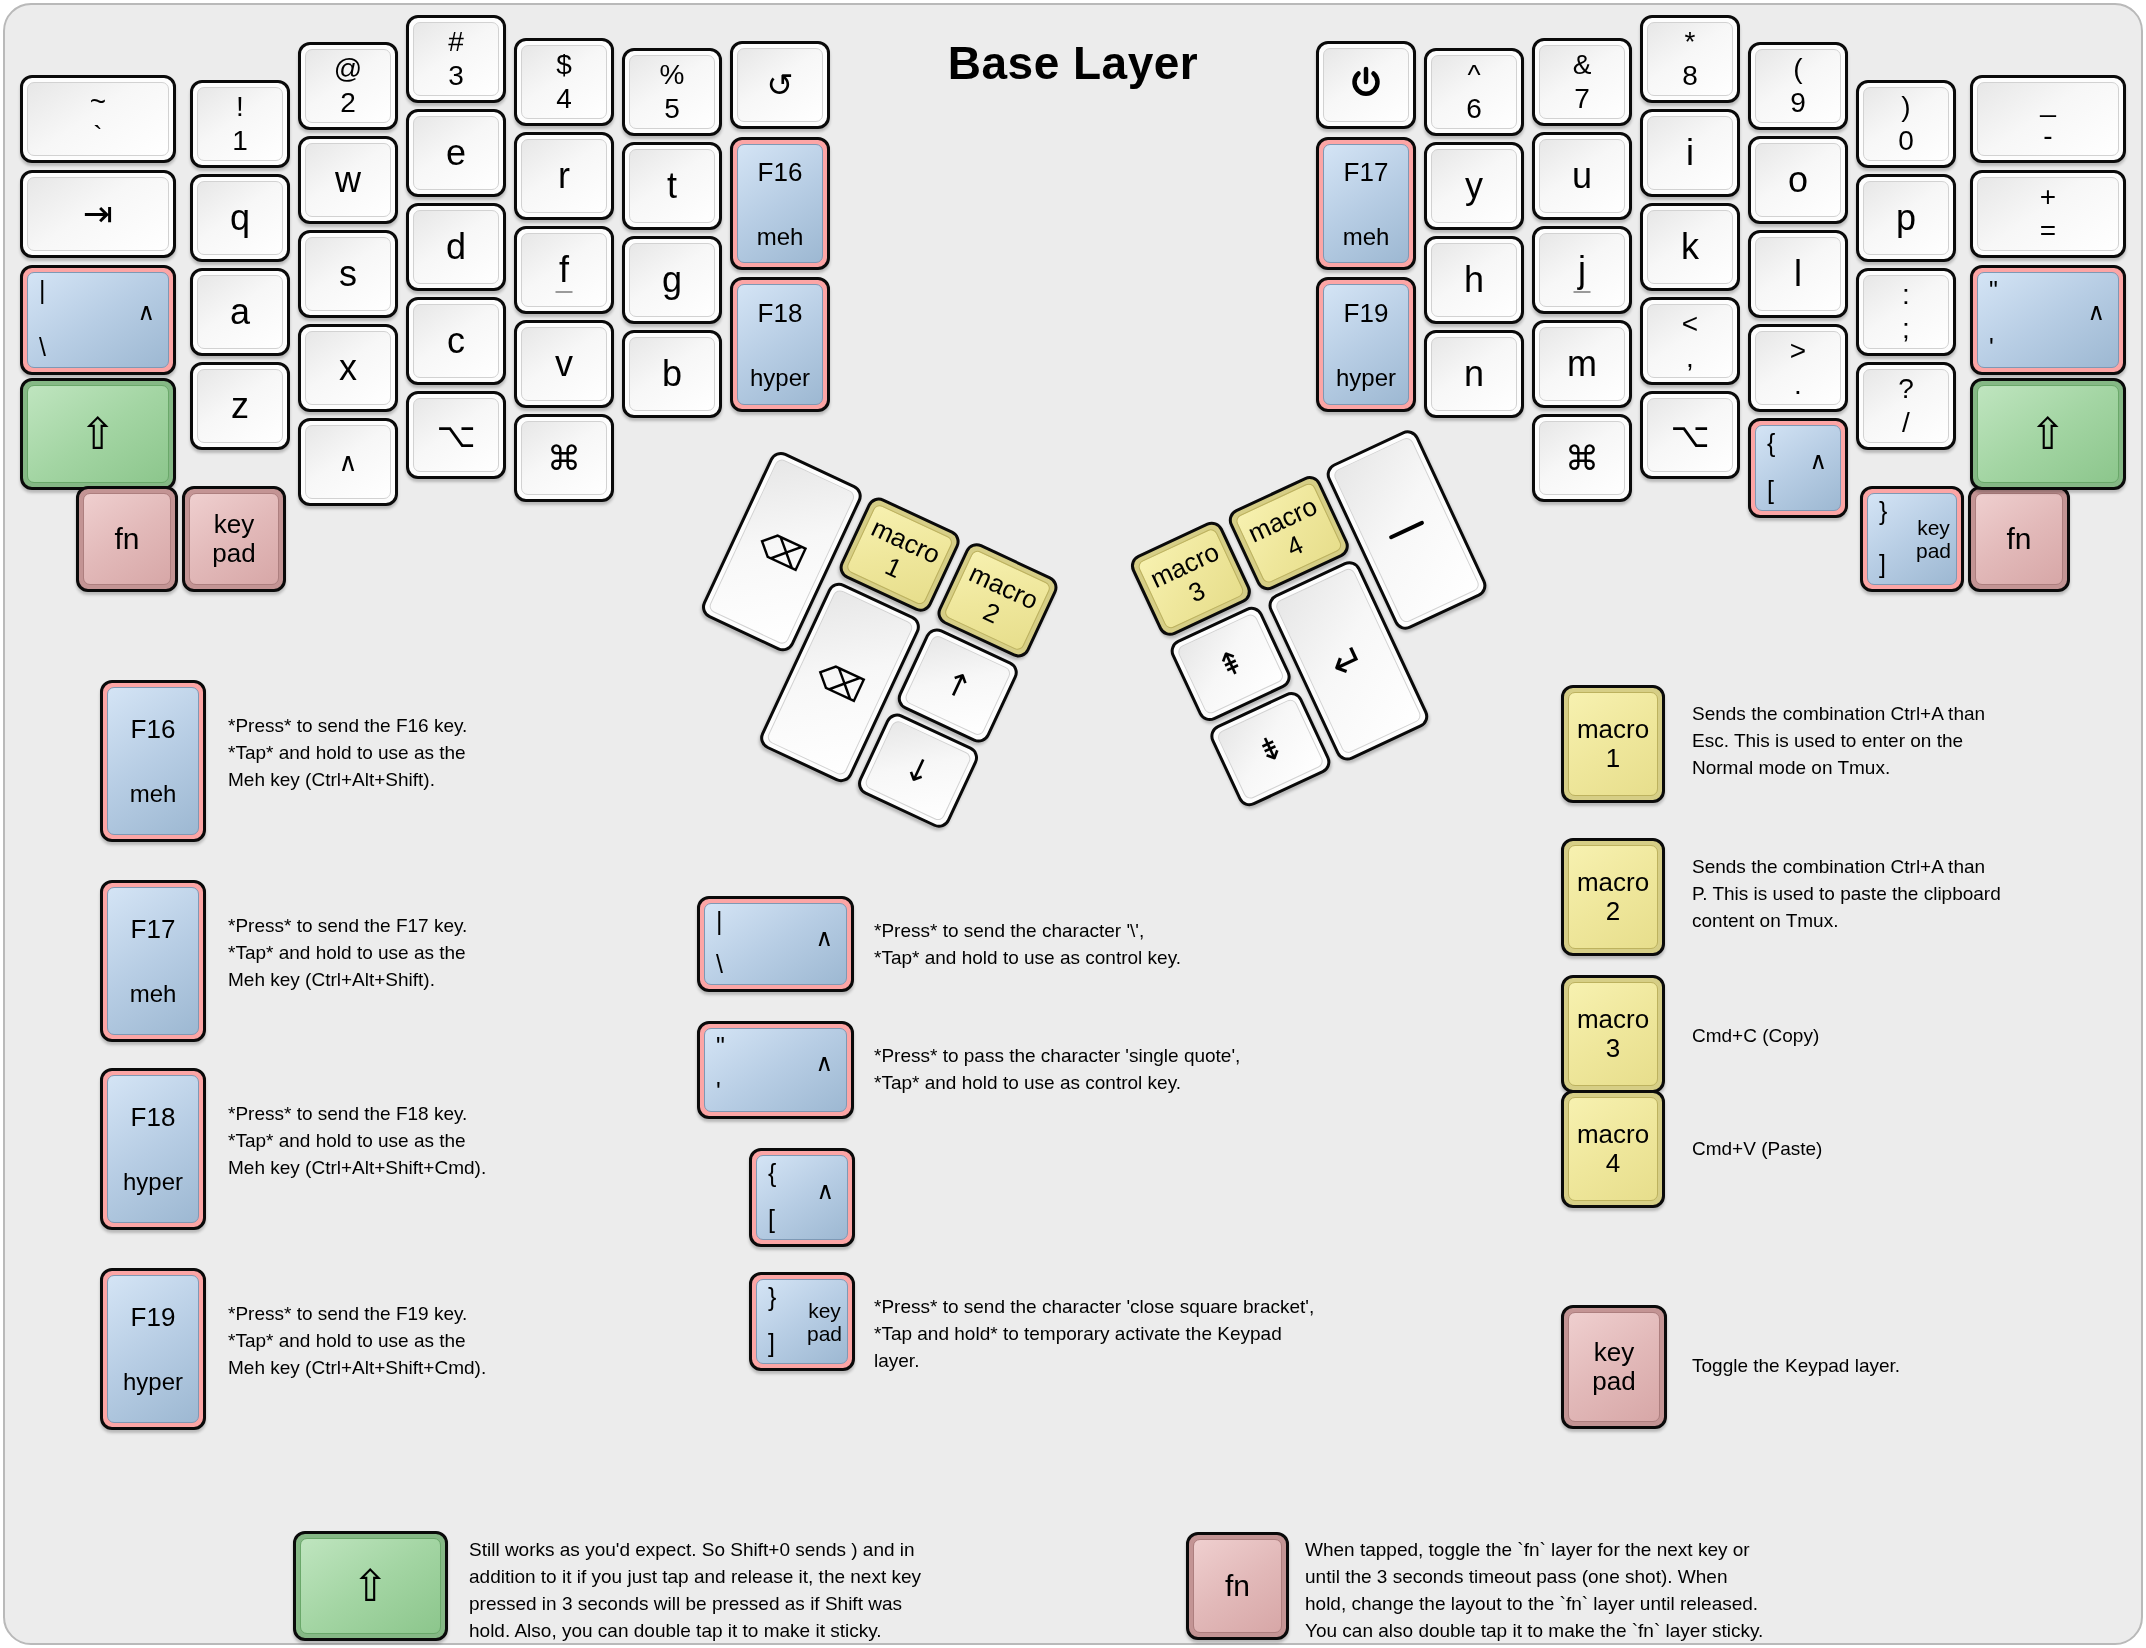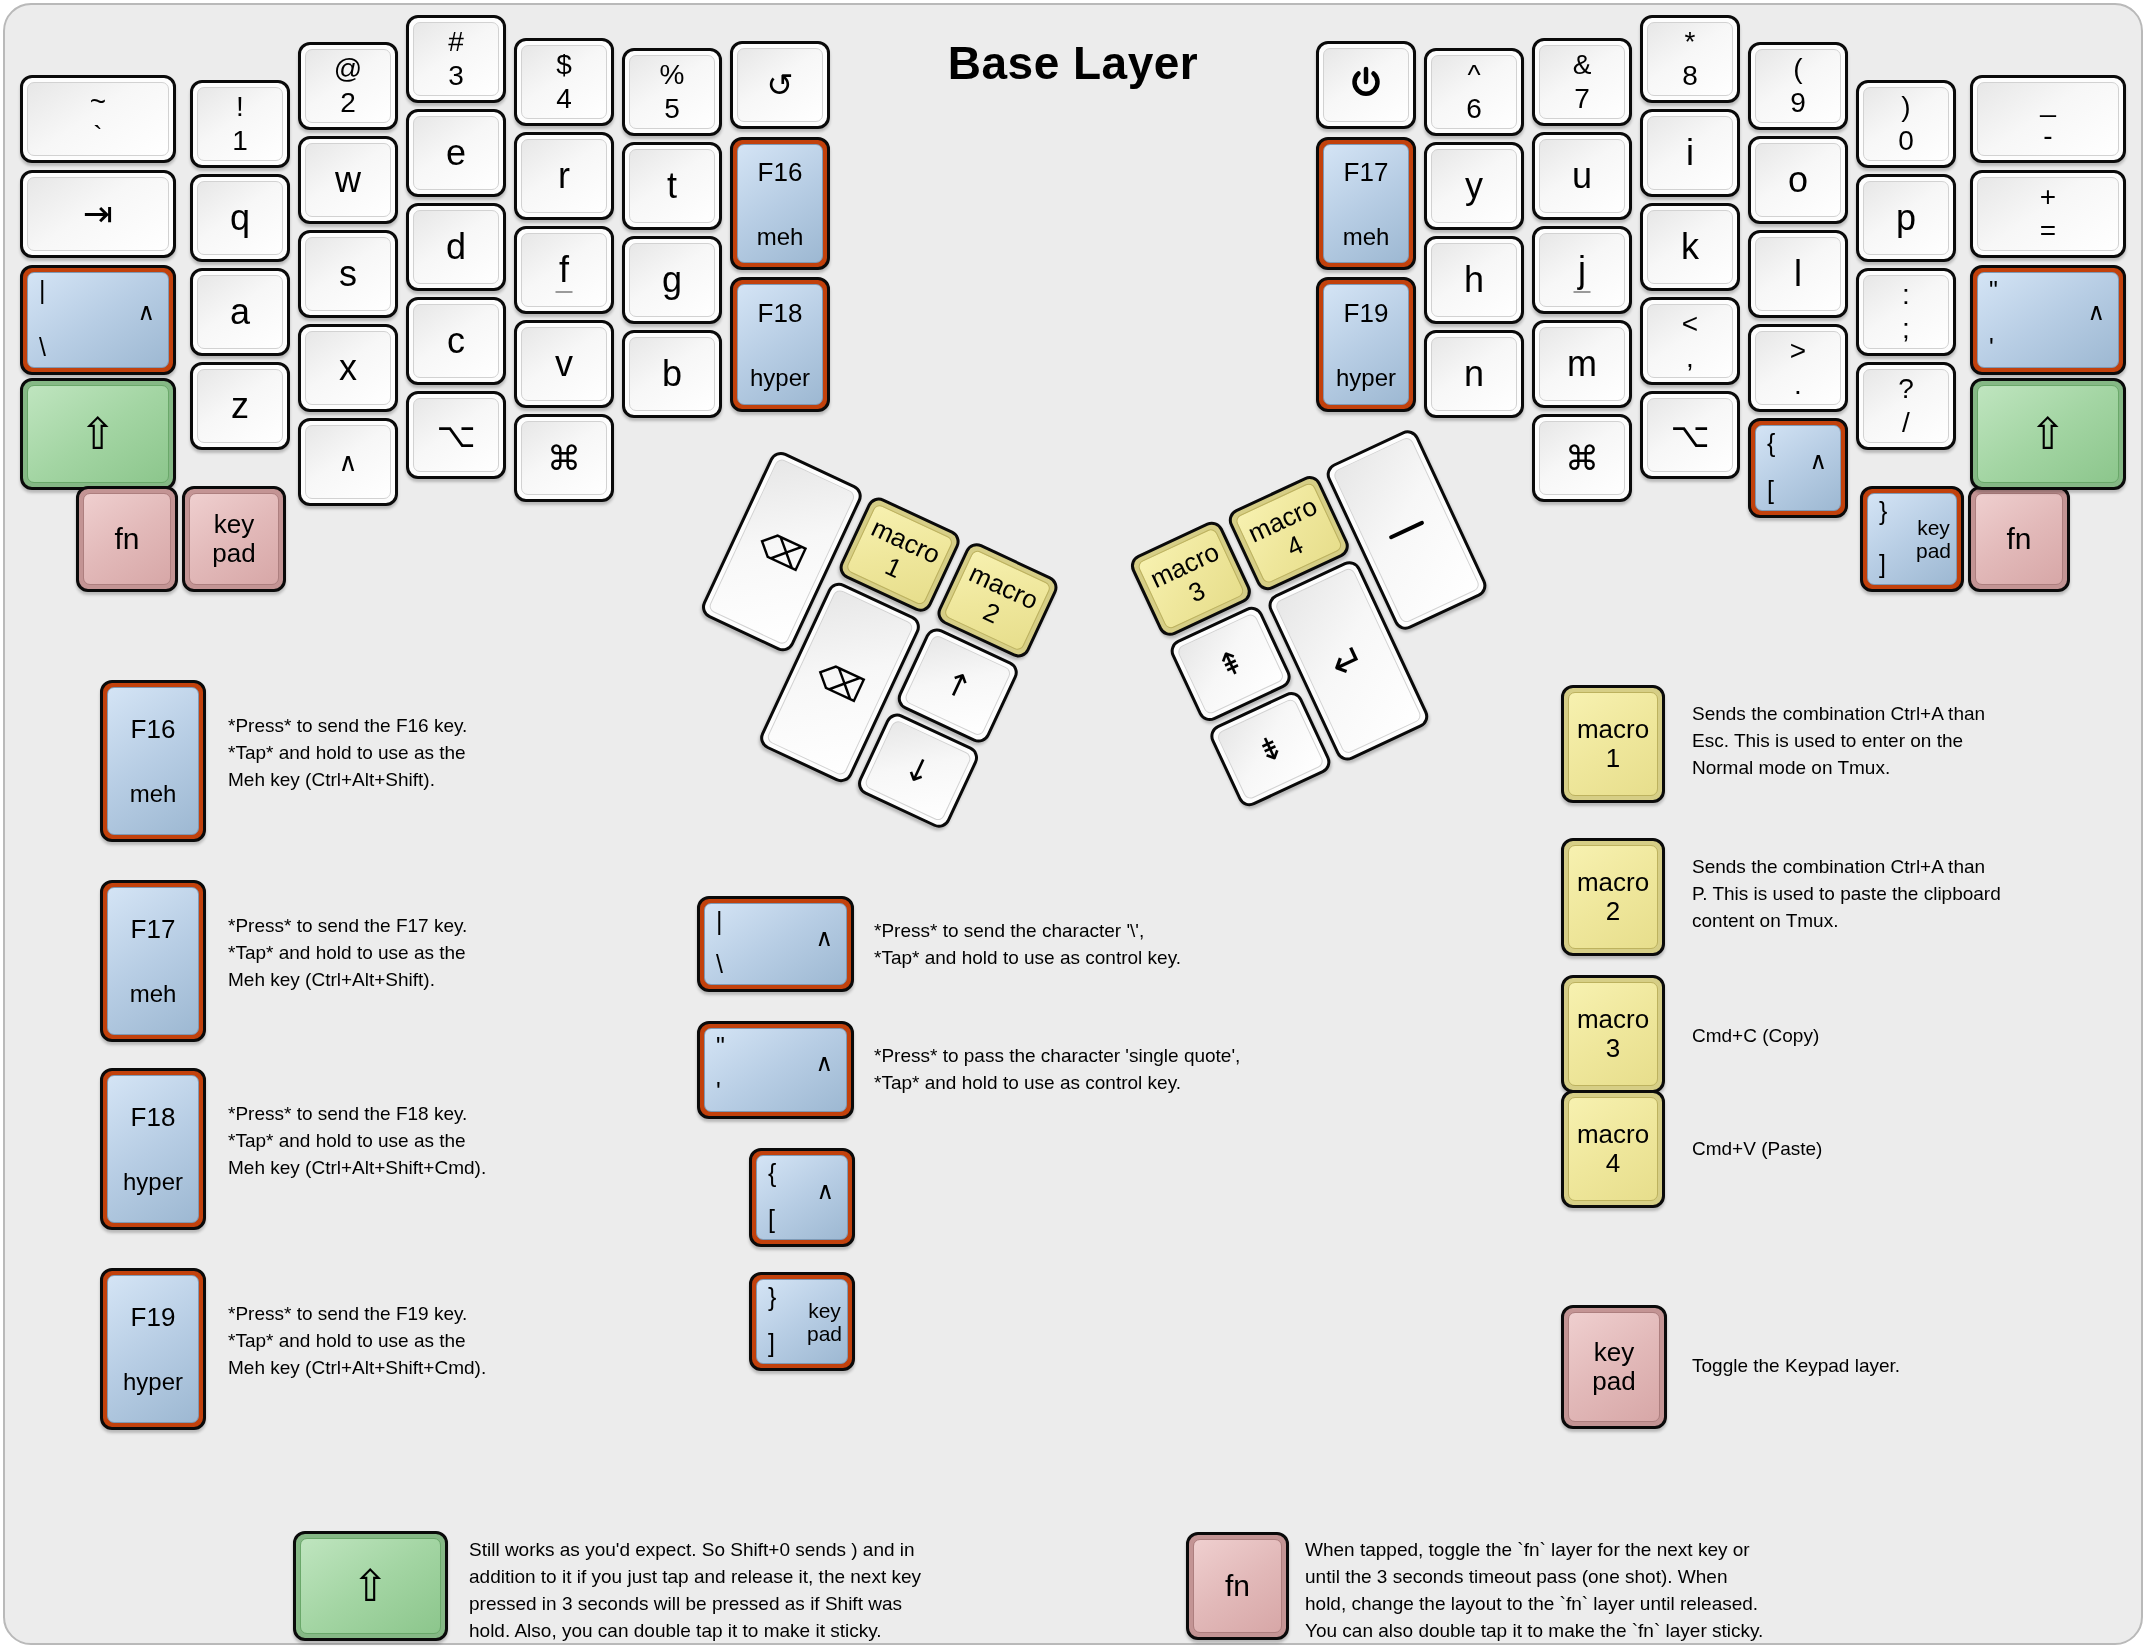--- a/index.html
+++ b/index.html
@@ -10,21 +10,21 @@
   .title{position:absolute;left:50%;top:36px;transform:translateX(-50%);
          font-size:46px;font-weight:700;letter-spacing:.5px;}
   .group{position:absolute;transform-origin:0 0;}
 
   .key{position:absolute;box-sizing:border-box;border:3px solid #0a0a0a;border-radius:12px;
        box-shadow:0 3px 3px rgba(0,0,0,.22);}
   .face{position:absolute;left:4px;top:4px;right:4px;bottom:4px;border-radius:7px;
         display:flex;align-items:center;justify-content:center;}
   .c-white{background:#fdfdfd;}
   .c-white .face{background:linear-gradient(145deg,#e7e7e7 0%,#f7f7f7 45%,#ffffff 100%);border:1px solid #d2d2d2;}
-  .c-blue{background:#c2410c;}
+  .c-blue{background:#fca5a5;}
   .c-blue .face{background:linear-gradient(145deg,#d4e4f5 0%,#b7cde4 50%,#9db8d2 100%);border:1px solid #7e99b5;}
   .c-green{background:#85b885;}
   .c-green .face{background:linear-gradient(145deg,#bfe5bf 0%,#a3d5a3 50%,#8cc68c 100%);border:1px solid #6aa86a;}
   .c-pink{background:#c39494;}
   .c-pink .face{background:linear-gradient(145deg,#efcfcf 0%,#e2b9b9 50%,#d7a7a7 100%);border:1px solid #ad7f7f;}
   .c-yellow{background:#d6ce86;}
   .c-yellow .face{background:linear-gradient(145deg,#f7f1b0 0%,#efe79c 50%,#e7de8c 100%);border:1px solid #bdb25f;}
 
   .lc{font-size:36px;line-height:1;}
   .ico{font-family:"DejaVu Sans",sans-serif;line-height:1;}
@@ -614,20 +614,25 @@
     <div class="key c-blue" style="left: 749px; top: 1272px; width: 106px; height: 99px;">
       <div class="face">
         <span class="tl">}</span>
         <span class="bl">]</span>
         <span class="rlines">
           <span>key</span>
           <span>pad</span>
         </span>
       </div>
     </div>
+    <div class="ltext" style="left: 874px; top: 1293px;">
+      <div>*Press* to send the character 'close square bracket',</div>
+      <div>*Tap and hold* to temporary activate the Keypad</div>
+      <div>layer.</div>
+    </div>
     <div class="key c-yellow" style="left: 1561px; top: 685px; width: 104px; height: 118px;">
       <div class="face">
         <span class="lines">
           <span>macro</span>
           <span>1</span>
         </span>
       </div>
     </div>
     <div class="ltext" style="left: 1692px; top: 700px;">
       <div>Sends the combination Ctrl+A than</div>

